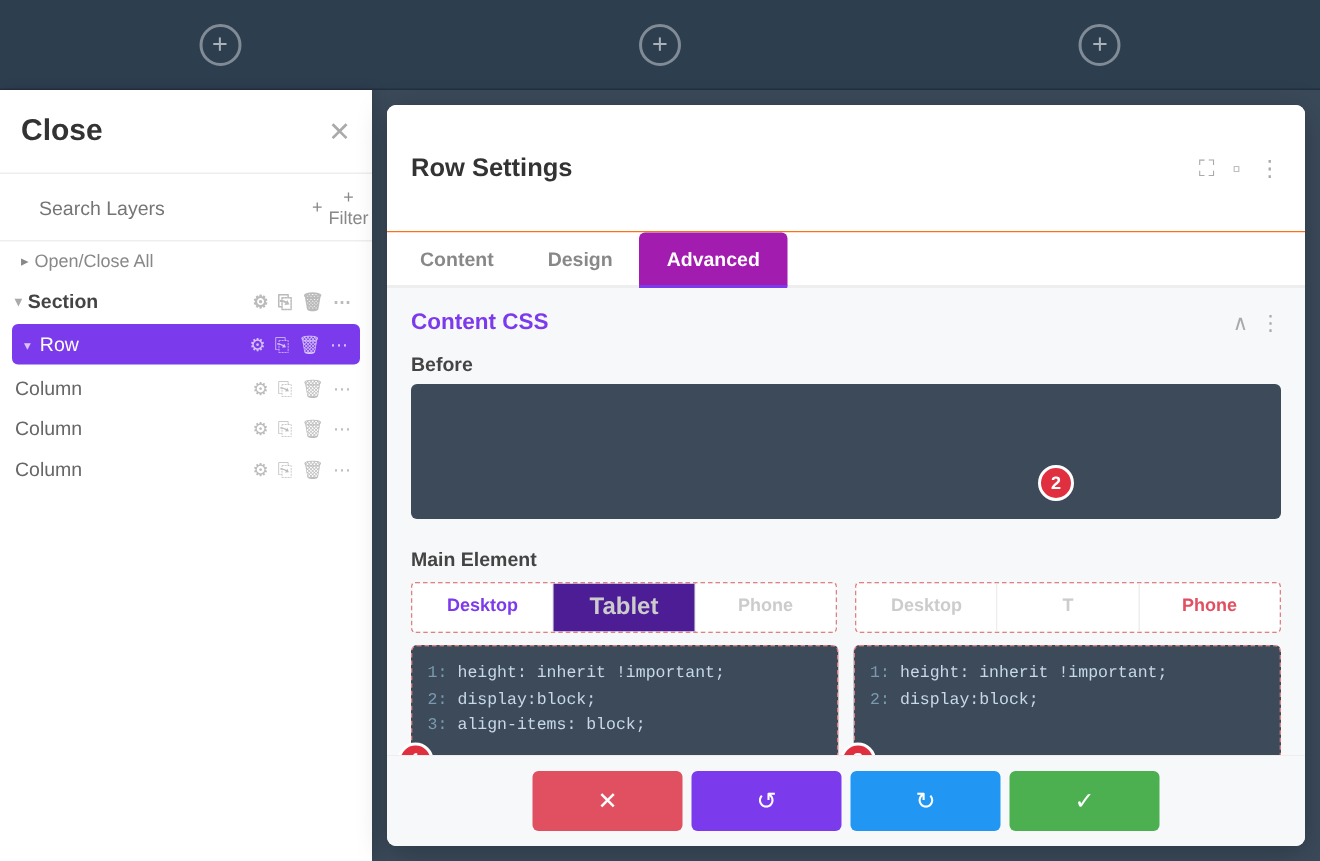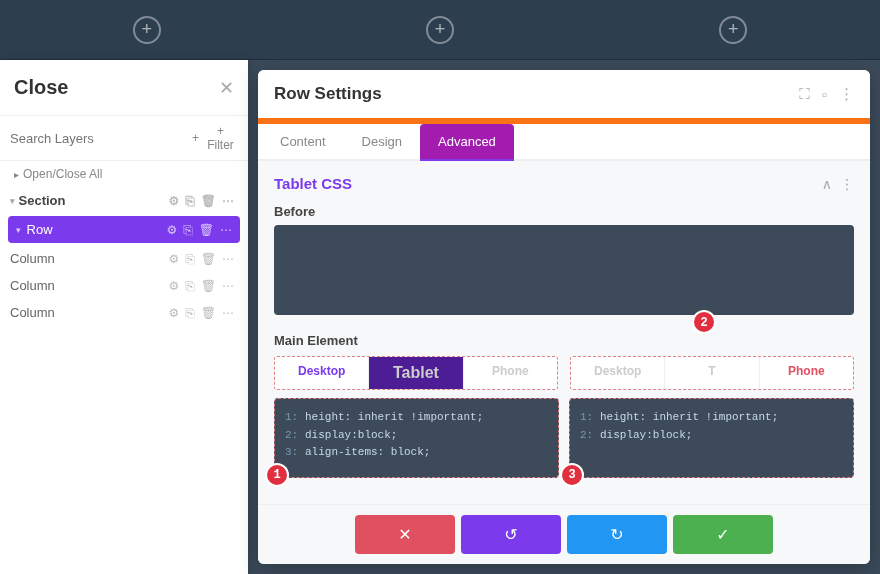--- a/index.html
+++ b/index.html
@@ -36,21 +36,21 @@
     .layers-title {
       font-size: 20px; font-weight: 700; color: #333;
     }
     .layers-close {
       color: #aaa; font-size: 18px; cursor: pointer;
     }
     .layers-search-row {
       display: flex; align-items: center; padding: 8px 10px; border-bottom: 1px solid #eee; gap: 6px;
     }
     .layers-search-input {
-      flex: 1; border: none; outline: none; font-size: 13px; color: #666; background: transparent;
+      flex: 1; border: none; outline: none; font-size: 13px; color: #666; background: transparent; margin-left: 16px;
     }
     .layers-filter-btn {
       display: flex; align-items: center; gap: 4px;
       font-size: 12px; color: #888; cursor: pointer; border: none; background: none;
     }
     .filter-icon { font-size: 12px; }
     .layers-toggle-all {
       padding: 6px 14px; font-size: 12px; color: #888; cursor: pointer; display: flex; align-items: center; gap: 4px;
     }
     .layers-toggle-all .chevron { font-size: 10px; }
@@ -73,33 +73,33 @@
     
     .settings-panel {
       flex: 1; background: #fff;
       display: flex; flex-direction: column;
       margin: 10px; border-radius: 6px;
       box-shadow: 0 4px 20px rgba(0,0,0,0.25);
       overflow: hidden;
     }
     .settings-header {
       display: flex; align-items: center; justify-content: space-between;
-      padding: 14px 16px; border-bottom: 6px solid #f97316; background: #fff;
+      padding: 32px 16px; border-bottom: 1px solid #f97316; background: #fff;
     }
     .settings-title { font-size: 17px; font-weight: 700; color: #333; }
     .settings-header-icons { display: flex; gap: 12px; align-items: center; }
     .settings-header-icon { color: #aaa; font-size: 15px; cursor: pointer; }
 
     
     .settings-tabs {
       display: flex; background: #fff; border-bottom: 2px solid #eee;
       padding: 0 4px;
     }
     .tab {
-      padding: 10px 18px; font-size: 13px; font-weight: 400; color: #888;
+      padding: 10px 18px; font-size: 13px; font-weight: 700; color: #888;
       cursor: pointer; border-bottom: 2px solid transparent; margin-bottom: -2px;
     }
     .tab.active { color: #fff; background: #a21caf; border-radius: 4px 4px 0 0; border-bottom: 2px solid #7c3aed; }
 
     
     .settings-body {
       flex: 1; overflow-y: auto; padding: 14px 16px; background: #f7f8fa;
     }
 
     
@@ -251,21 +251,21 @@
     <div class="settings-tabs">
       <div class="tab">Content</div>
       <div class="tab">Design</div>
       <div class="tab active">Advanced</div>
     </div>
 
     <div class="settings-body">
 
       
       <div class="custom-css-header">
-        <span class="custom-css-title">Tablet CSS</span>
+        <span class="custom-css-title">Content CSS</span>
         <div class="custom-css-header-icons">
           <span class="custom-css-icon">∧</span>
           <span class="custom-css-icon">⋮</span>
         </div>
       </div>
 
       
       <div class="css-field-label">Before</div>
       <textarea class="css-before-textarea" style=""></textarea>
 

